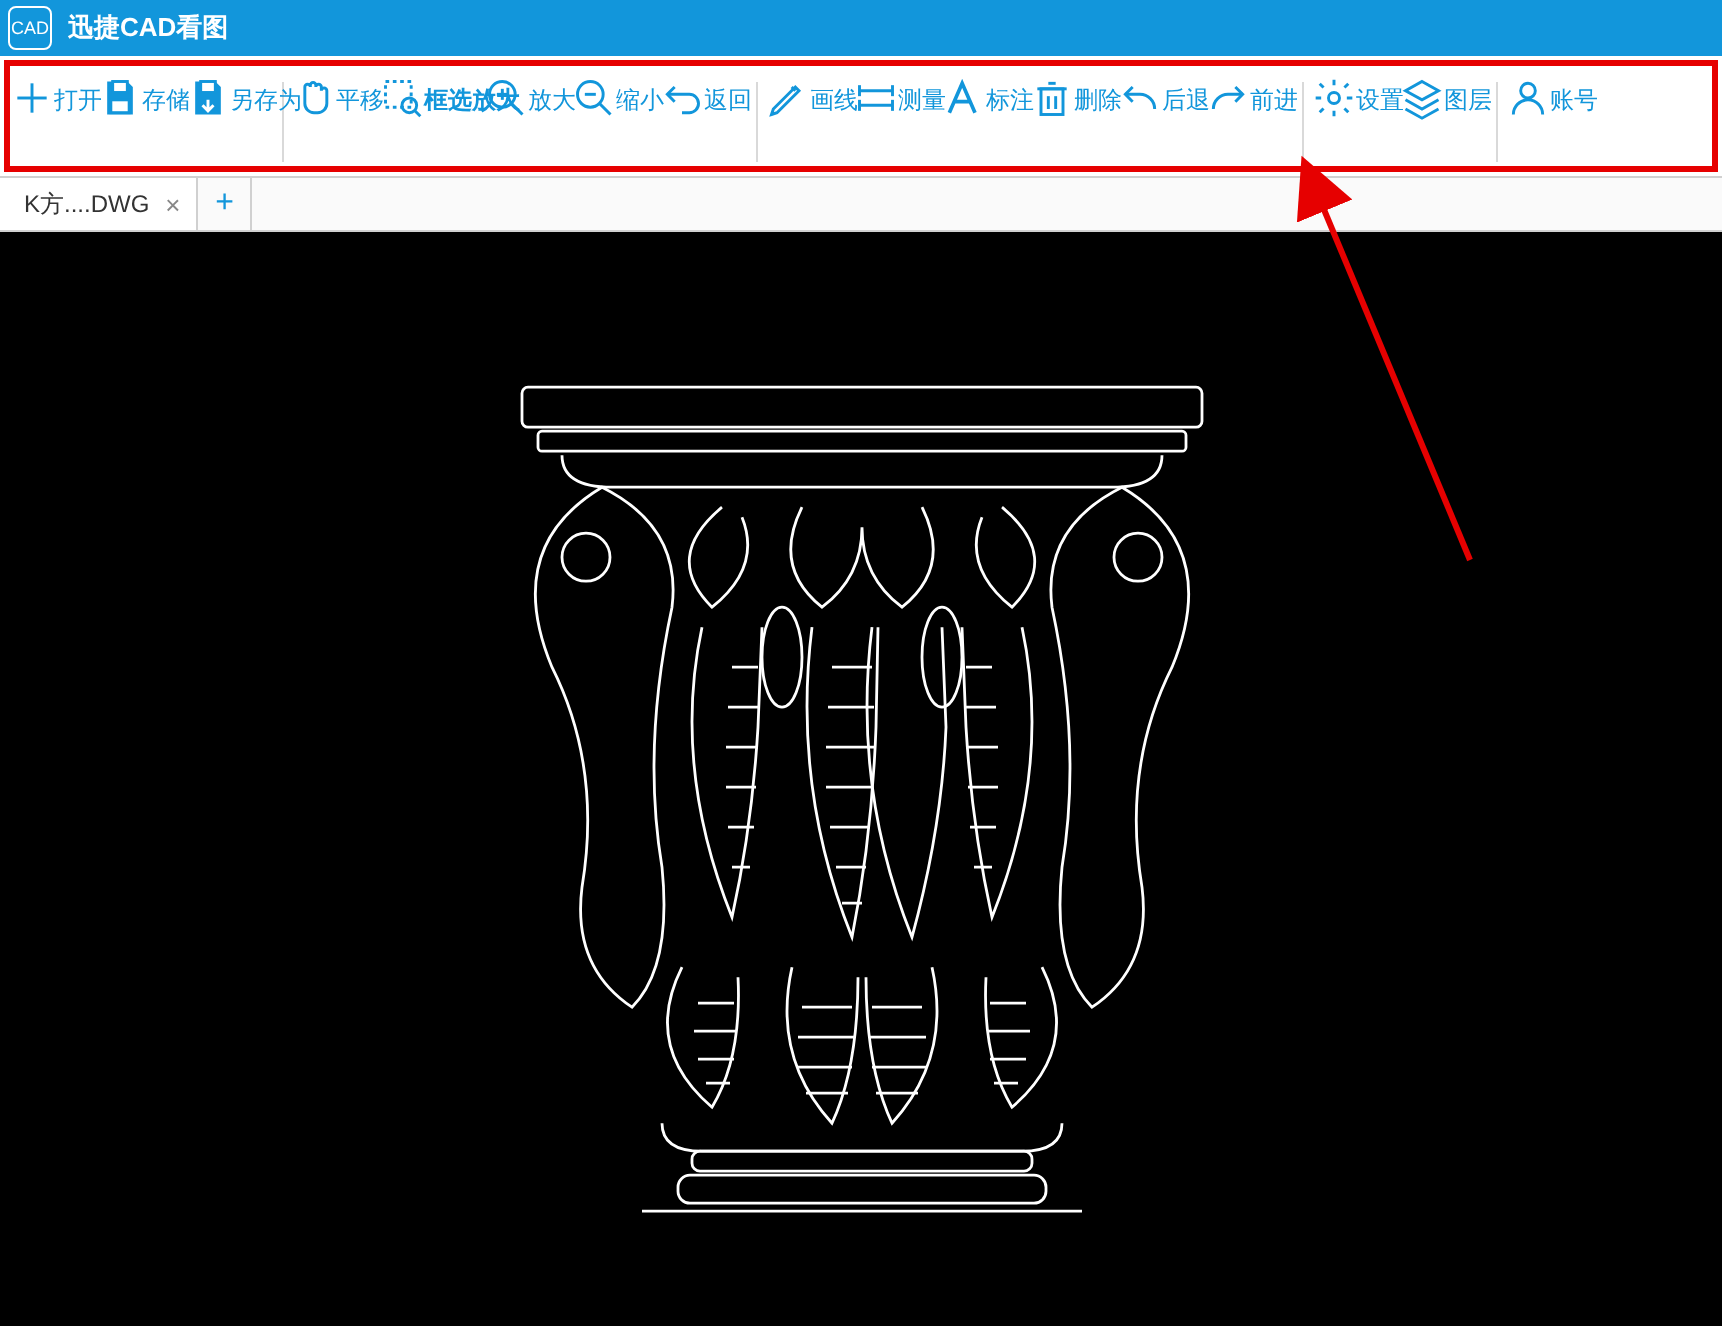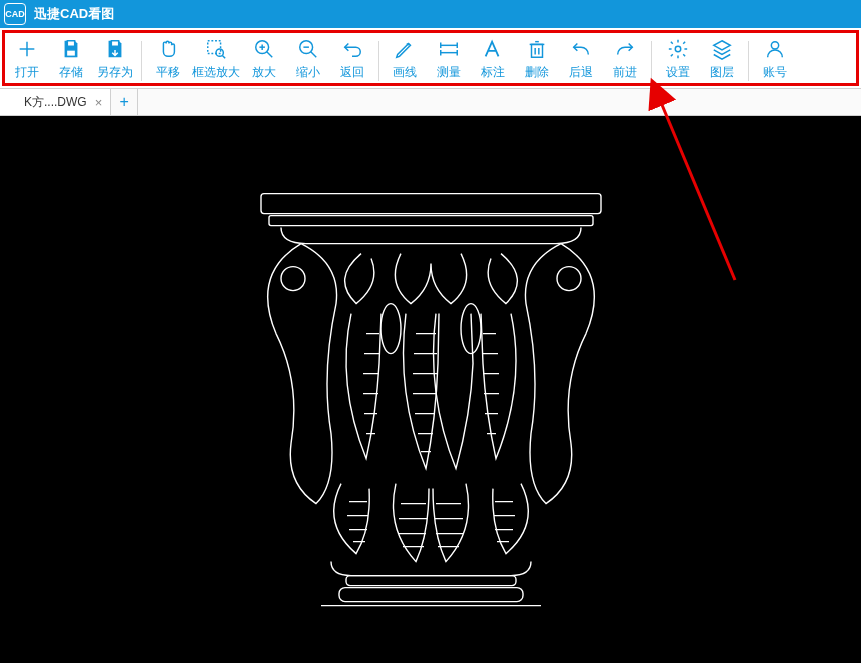--- a/index.html
+++ b/index.html
@@ -1,28 +1,28 @@
 <!DOCTYPE html>
 <html><head>
 <meta charset="utf-8">
 <style>
   html,body{margin:0;padding:0;width:861px;height:663px;font-family:"Microsoft YaHei","PingFang SC",Arial,sans-serif;font-size:12px;background:#fff;overflow:hidden;}
   .titlebar{height:28px;background:#1296db;color:#fff;display:flex;align-items:center;padding:0 4px;}
-  .titlebar .logo{width:20px;height:20px;border:1.5px solid #fff;border-radius:4px;display:flex;align-items:center;justify-content:center;font-size:9px;font-weight:bold;margin-right:8px;color:#fff;}
+  .titlebar .logo{width:20px;height:20px;border:1.5px solid #fff;border-radius:4px;display:flex;align-items:center;justify-content:center;font-size:9px;font-weight:normal;margin-right:8px;color:#fff;}
   .titlebar .title{font-size:13px;font-weight:bold;}
   .toolbar-wrap{border:3px solid #e60000;margin:2px 2px 0 2px;padding:4px 0 2px 0;background:#fff;}
   .toolbar{display:flex;align-items:flex-start;}
-  .tool{display:flex;flex-direction:column;align-items:center;justify-content:center;width:44px;cursor:pointer;color:#1296db;position:relative;}
-  .tool.wide{width:52px;}
+  .tool{display:flex;flex-direction:row;align-items:center;justify-content:space-between;width:44px;cursor:pointer;color:#1296db;position:relative;}
+  .tool.wide{width:52px;font-weight:bold;}
   .tool .ico{width:24px;height:24px;display:flex;align-items:center;justify-content:center;margin-bottom:3px;}
   .tool .ico svg{width:22px;height:22px;stroke:#1296db;fill:none;stroke-width:1.6;}
   .tool .lbl{font-size:12px;color:#1296db;white-space:nowrap;}
   .sep{width:1px;height:40px;background:#d9d9d9;margin:4px 4px 0 4px;}
   .tabbar{height:26px;background:#fafafa;border-top:1px solid #d0d0d0;border-bottom:1px solid #d0d0d0;display:flex;align-items:stretch;margin-top:2px;}
-  .tab{display:flex;align-items:center;padding:0 8px 0 24px;border-right:1px solid #d0d0d0;background:#fff;color:#333;font-size:12px;max-width:120px;}
+  .tab{display:flex;align-items:center;padding:0 8px 0 12px;border-right:1px solid #d0d0d0;background:#fff;color:#333;font-size:12px;max-width:120px;}
   .tab .name{overflow:hidden;text-overflow:ellipsis;white-space:nowrap;}
   .tab .close{margin-left:8px;color:#888;cursor:pointer;font-size:13px;}
   .addtab{width:26px;display:flex;align-items:center;justify-content:center;color:#1296db;font-size:16px;border-right:1px solid #d0d0d0;cursor:pointer;}
   .canvas{position:relative;background:#000;width:100%;height:calc(663px - 28px - 60px - 28px);}
   .drawing{position:absolute;left:50%;top:50%;transform:translate(-50%,-48%);}
   .arrow{position:absolute;pointer-events:none;}
 </style>
 </head>
 <body>
 

